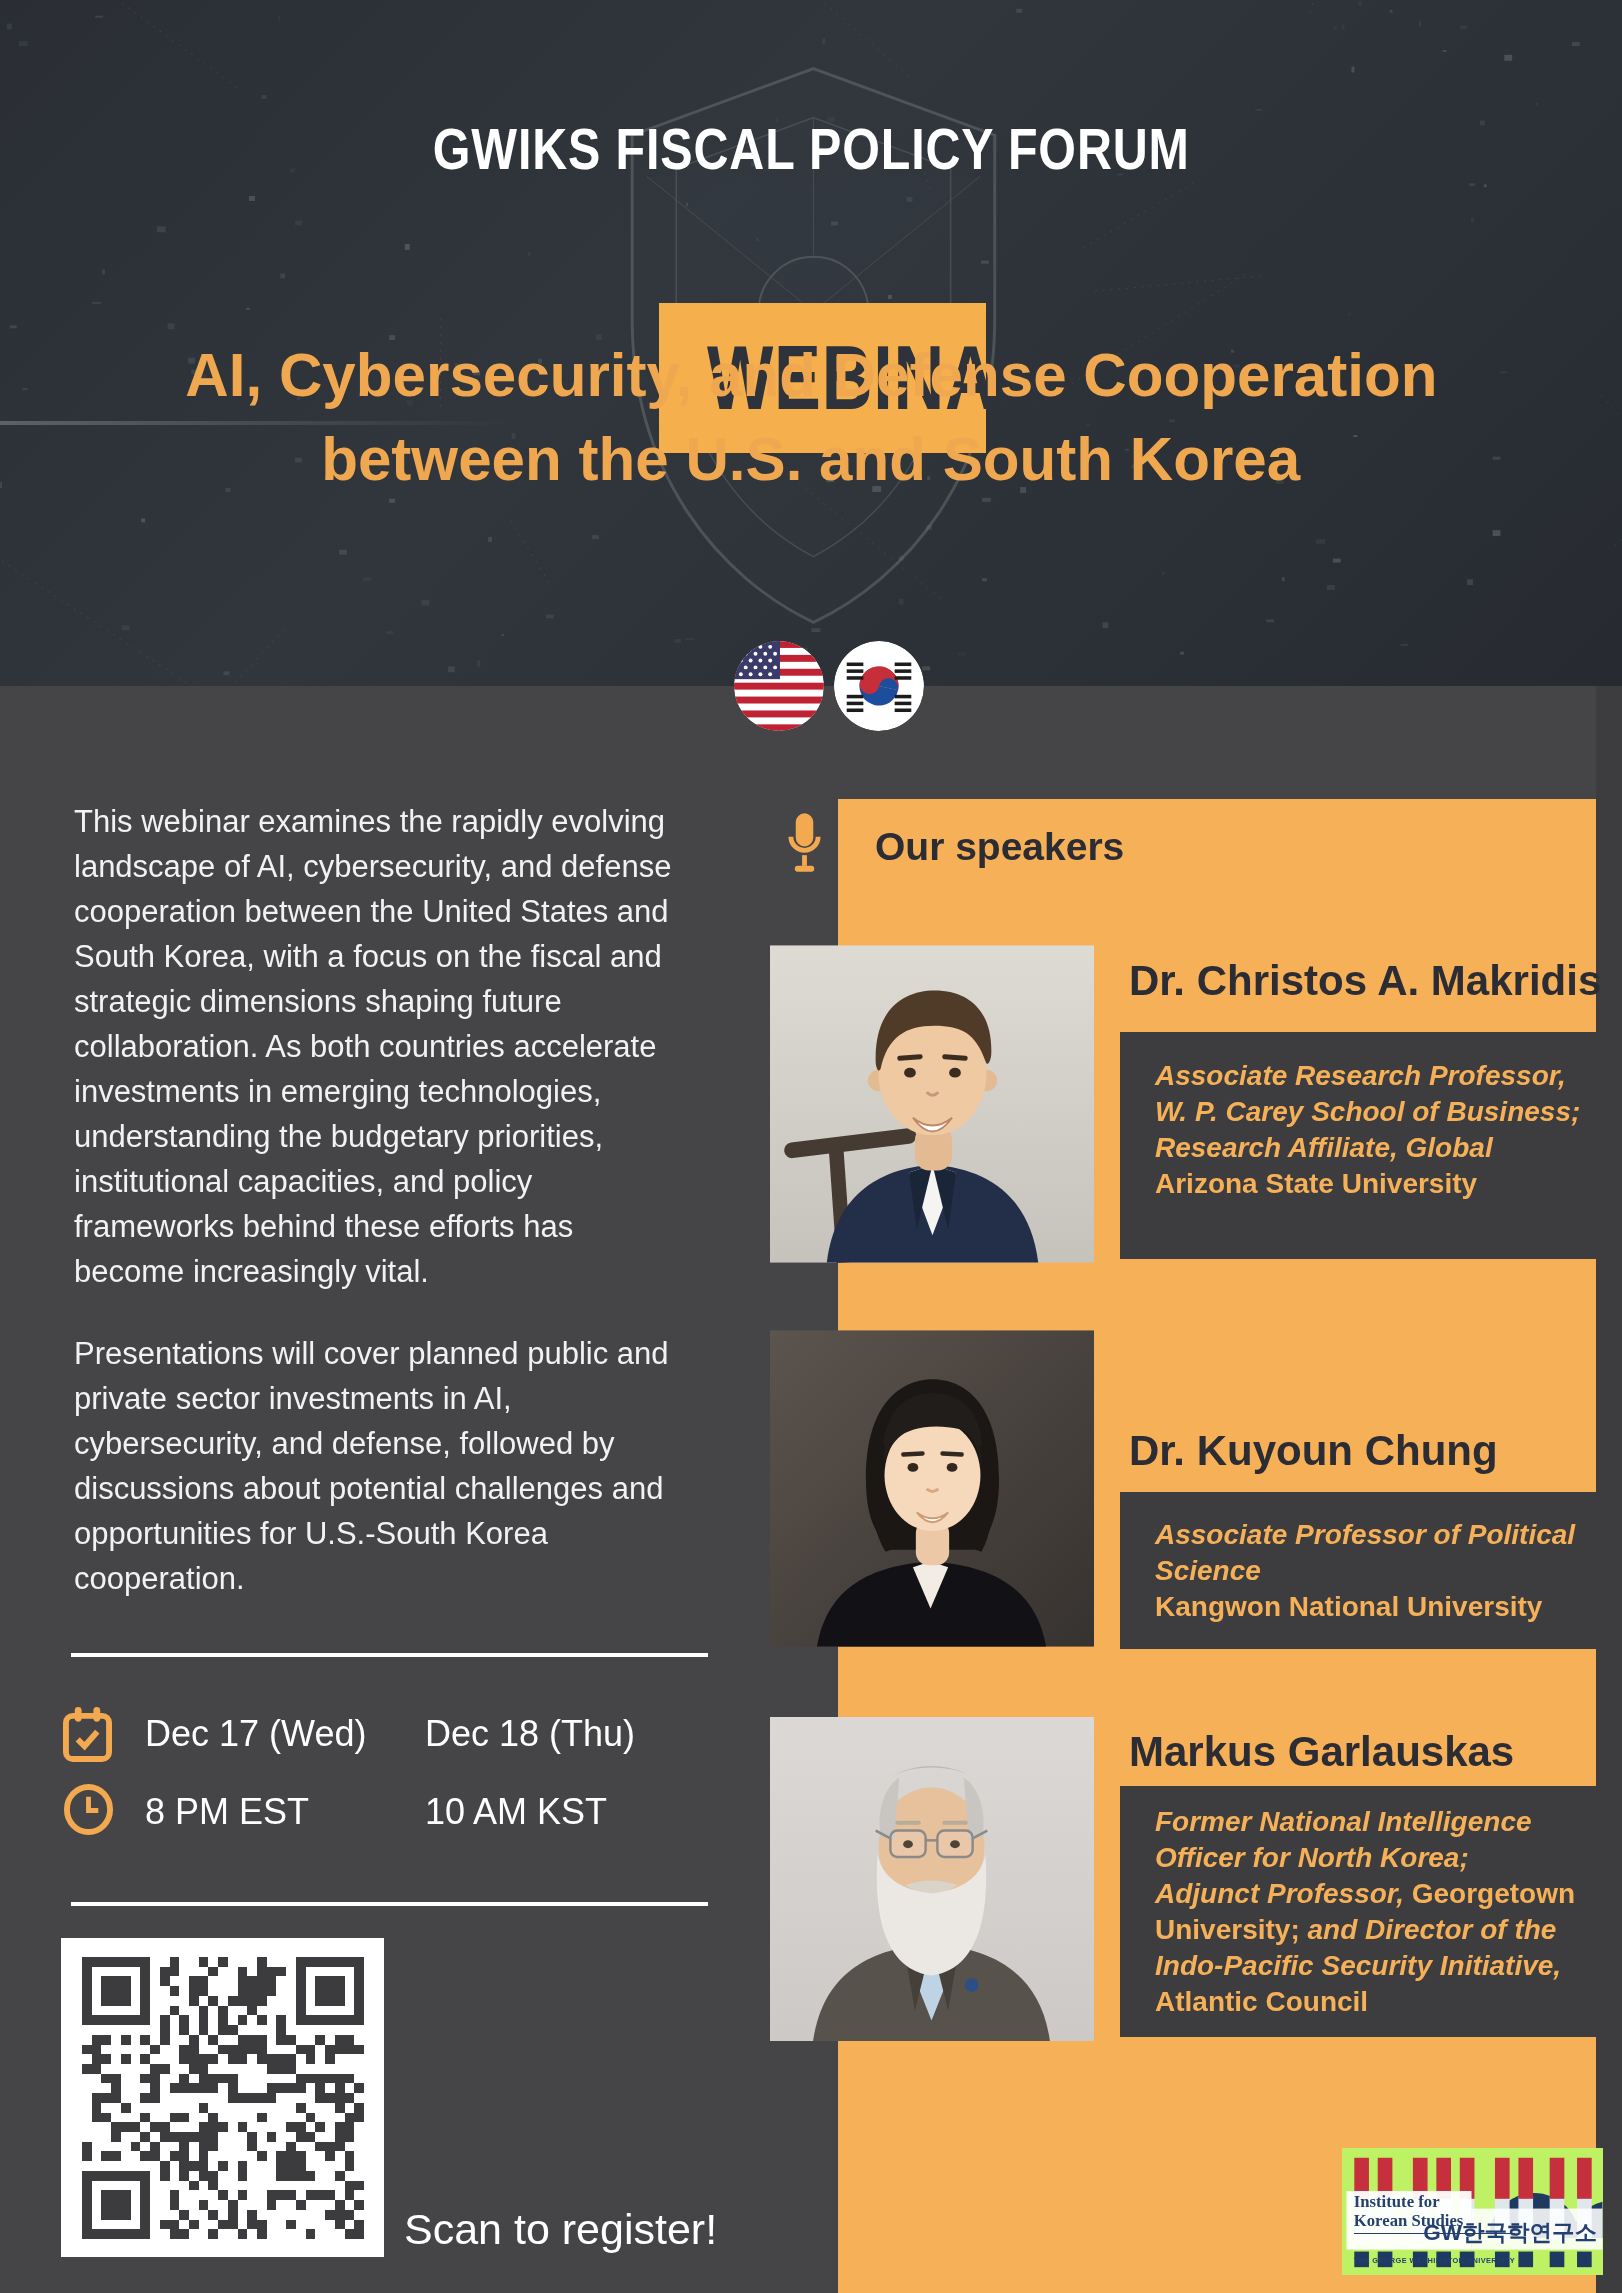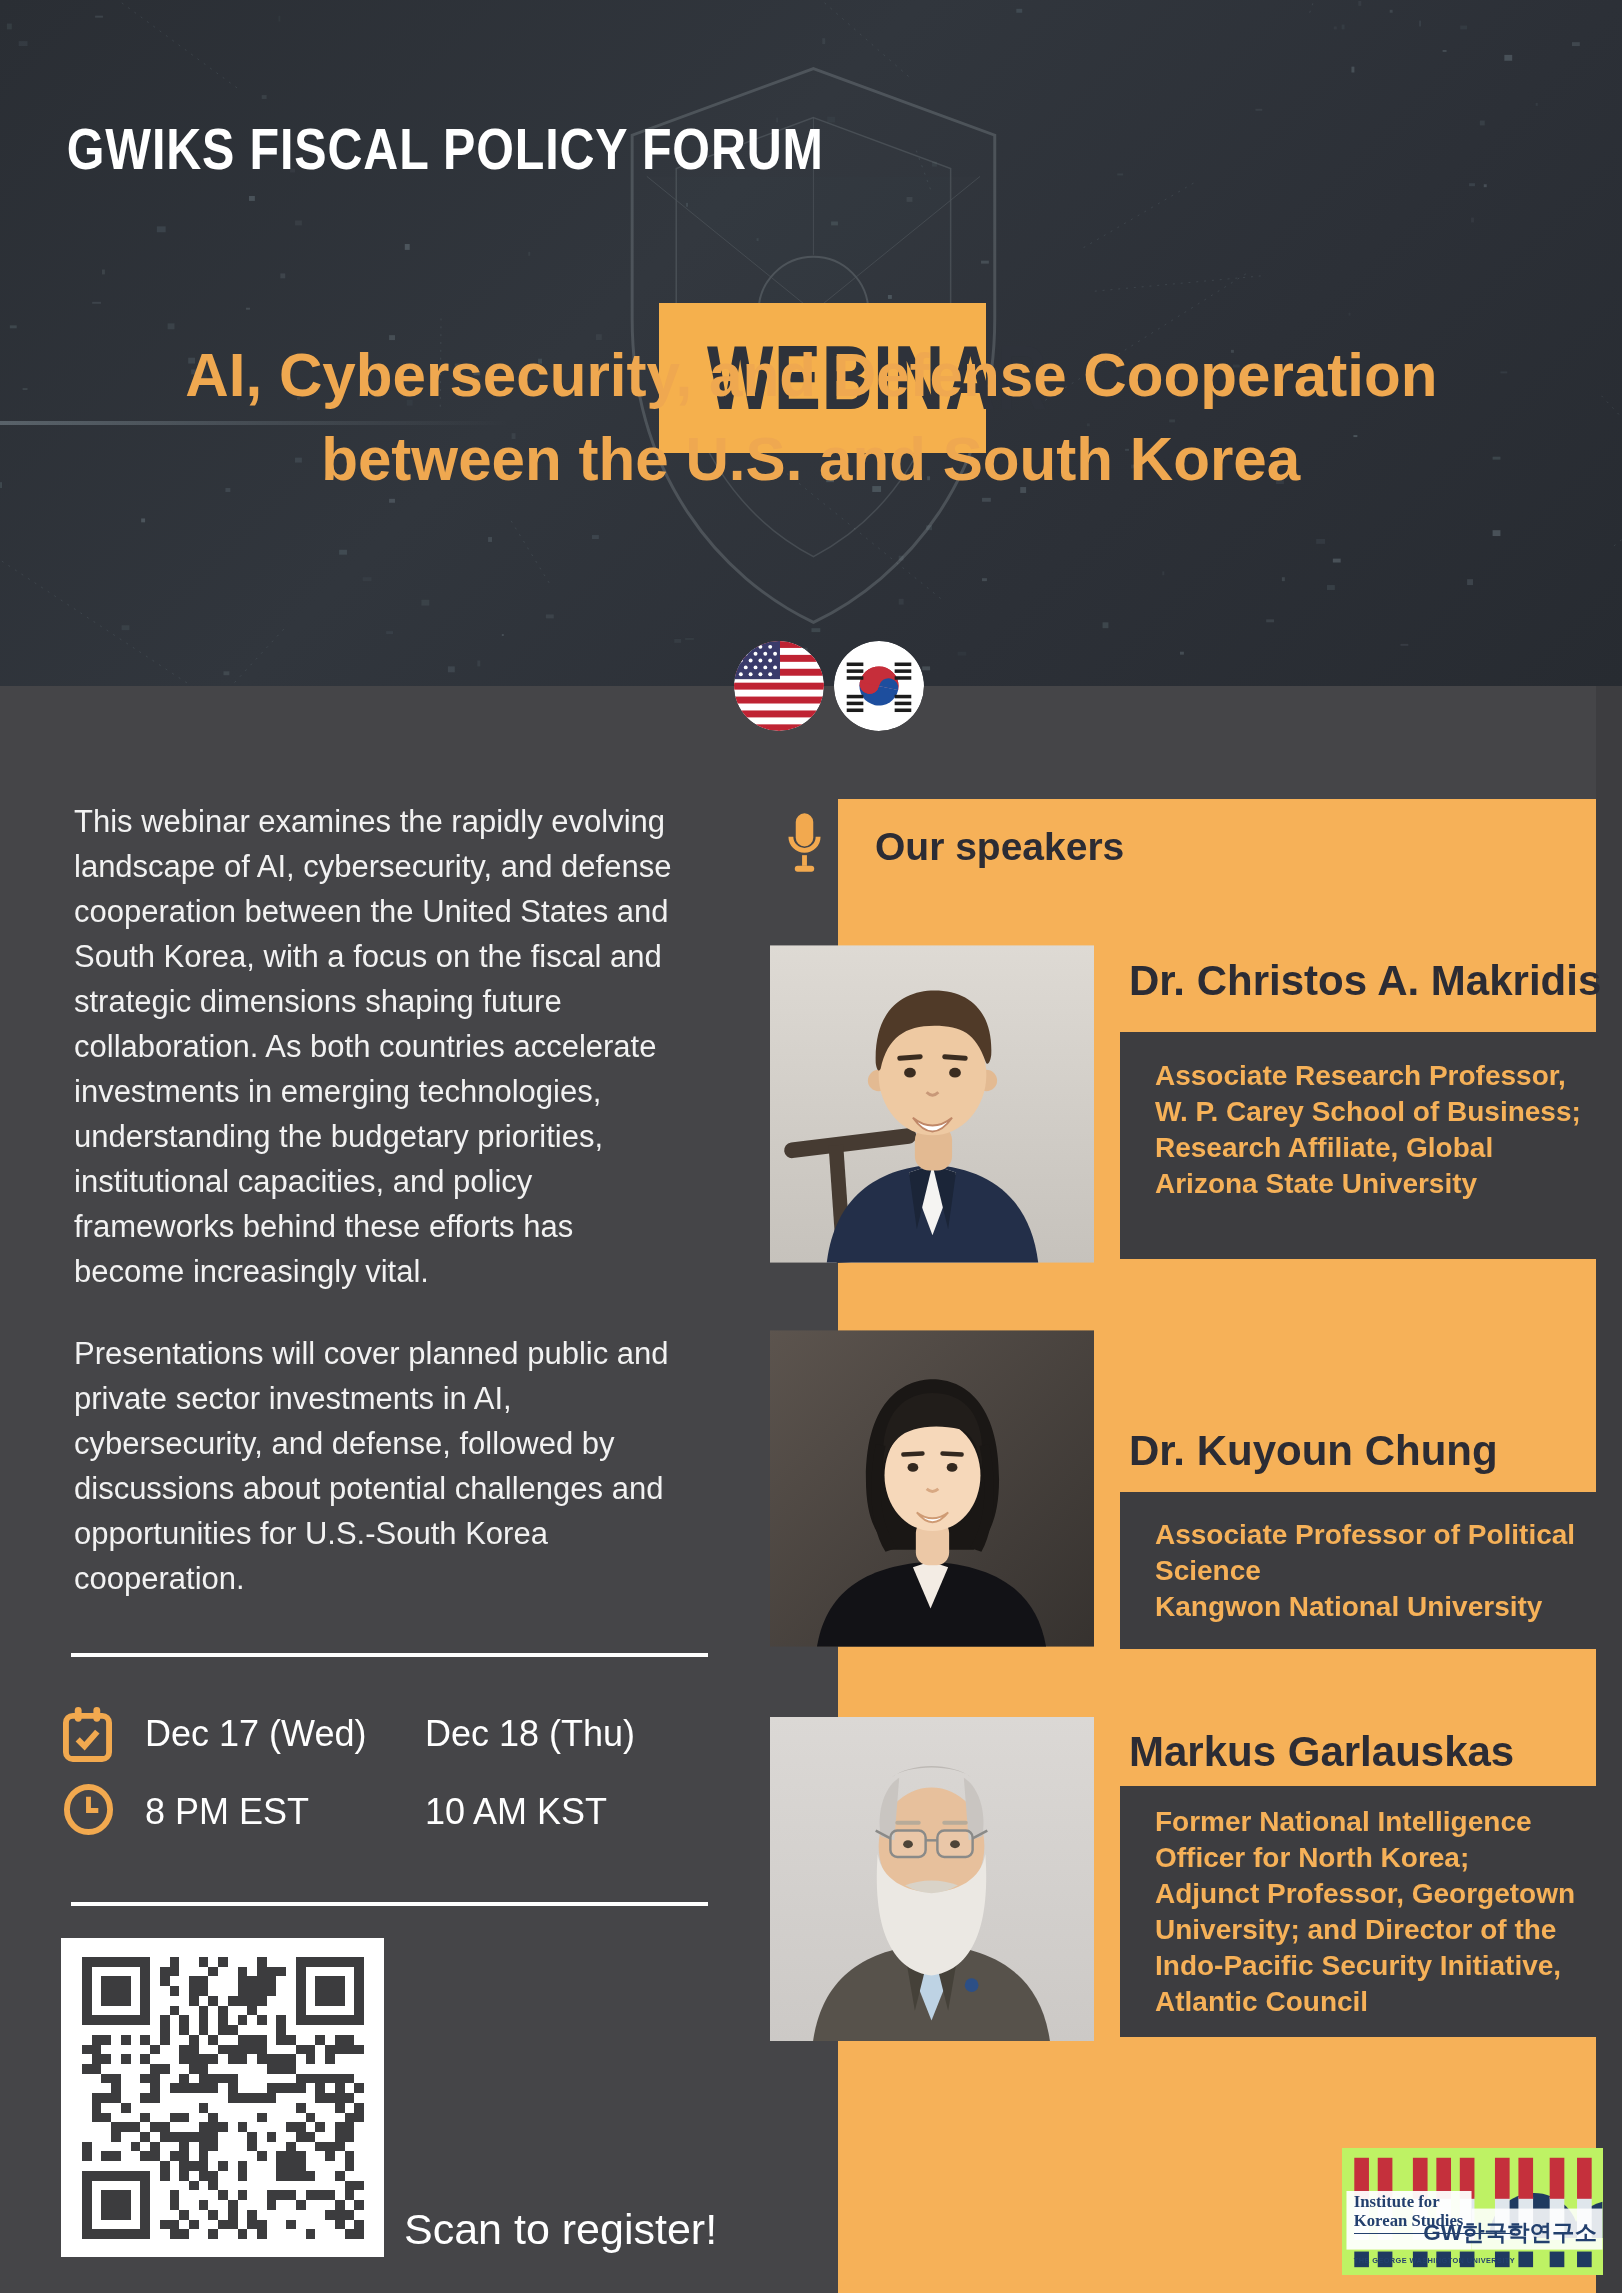--- a/index.html
+++ b/index.html
@@ -11,21 +11,21 @@
   html,body{background:#222}
   body{font-family:"Liberation Sans",sans-serif}
   .page{position:relative;width:1622px;height:2294px;overflow:hidden;background:var(--body-bg)}
 
   
   .hero{position:absolute;left:0;top:0;width:1622px;height:686px;
     background:linear-gradient(135deg,#2a2e34 0%,#31363d 40%,#2c3037 70%,#272b31 100%)}
   .hero svg.pattern{position:absolute;left:0;top:0}
   .flare{position:absolute;left:0;top:421px;width:510px;height:3.9px;
     background:linear-gradient(to right,rgba(190,210,220,.30),rgba(190,210,220,0));}
-  .forum-heading{position:absolute;left:0;top:116px;width:1622px;
+  .forum-heading{position:absolute;left:0;top:116px;width:1622px;text-align:center;
     color:#fff;font-size:57px;font-weight:700;letter-spacing:1px;white-space:nowrap}
   .forum-heading .cond{display:inline-block;transform:scaleX(.85)}
   .webinar-badge{position:absolute;left:659px;top:303px;width:327px;height:150px;
     background:var(--badge);display:flex;align-items:center;}
   .webinar-badge .cond{display:inline-block;transform:scaleX(.78);
     font-size:90px;font-weight:700;color:#2e323a;letter-spacing:1px}
   .main-title{position:absolute;left:0;top:333px;width:1622px;text-align:center;
     color:var(--title-orange);font-size:62px;font-weight:700;line-height:84px}
   .main-title .cond{display:inline-block;transform:scaleX(.97);white-space:nowrap}
 
@@ -49,21 +49,21 @@
   .speaker-name.n1{top:957px}
   .speaker-name.n2{top:1427px}
   .speaker-name.n3{top:1728px}
 
   .info-box{position:absolute;left:1120px;width:502px;background:var(--info-box);
     color:var(--accent);font-size:28px;font-weight:700;line-height:36px;padding-left:35px}
   .info-box.b1{top:1032px;height:227px;padding-top:25.5px}
   .info-box.b2{top:1492px;height:157px;padding-top:24.5px}
   .info-box.b3{top:1786px;height:251px;padding-top:17.6px}
   .cred-line{white-space:nowrap}
-  .cred-line .it{}
+  .cred-line .it{font-style:italic}
   .cred-line .up{font-style:normal}
 
   
   .intro{position:absolute;left:74px;width:647px;color:var(--text-light);
     font-size:31px;line-height:45px;white-space:pre-line}
   .intro.i1{top:799px}
   .intro.i2{top:1331px}
   .hr{position:absolute;left:71px;width:637px;height:3.9px;background:#fff}
   .hr.h1{top:1653px}
   .hr.h2{top:1902px}

